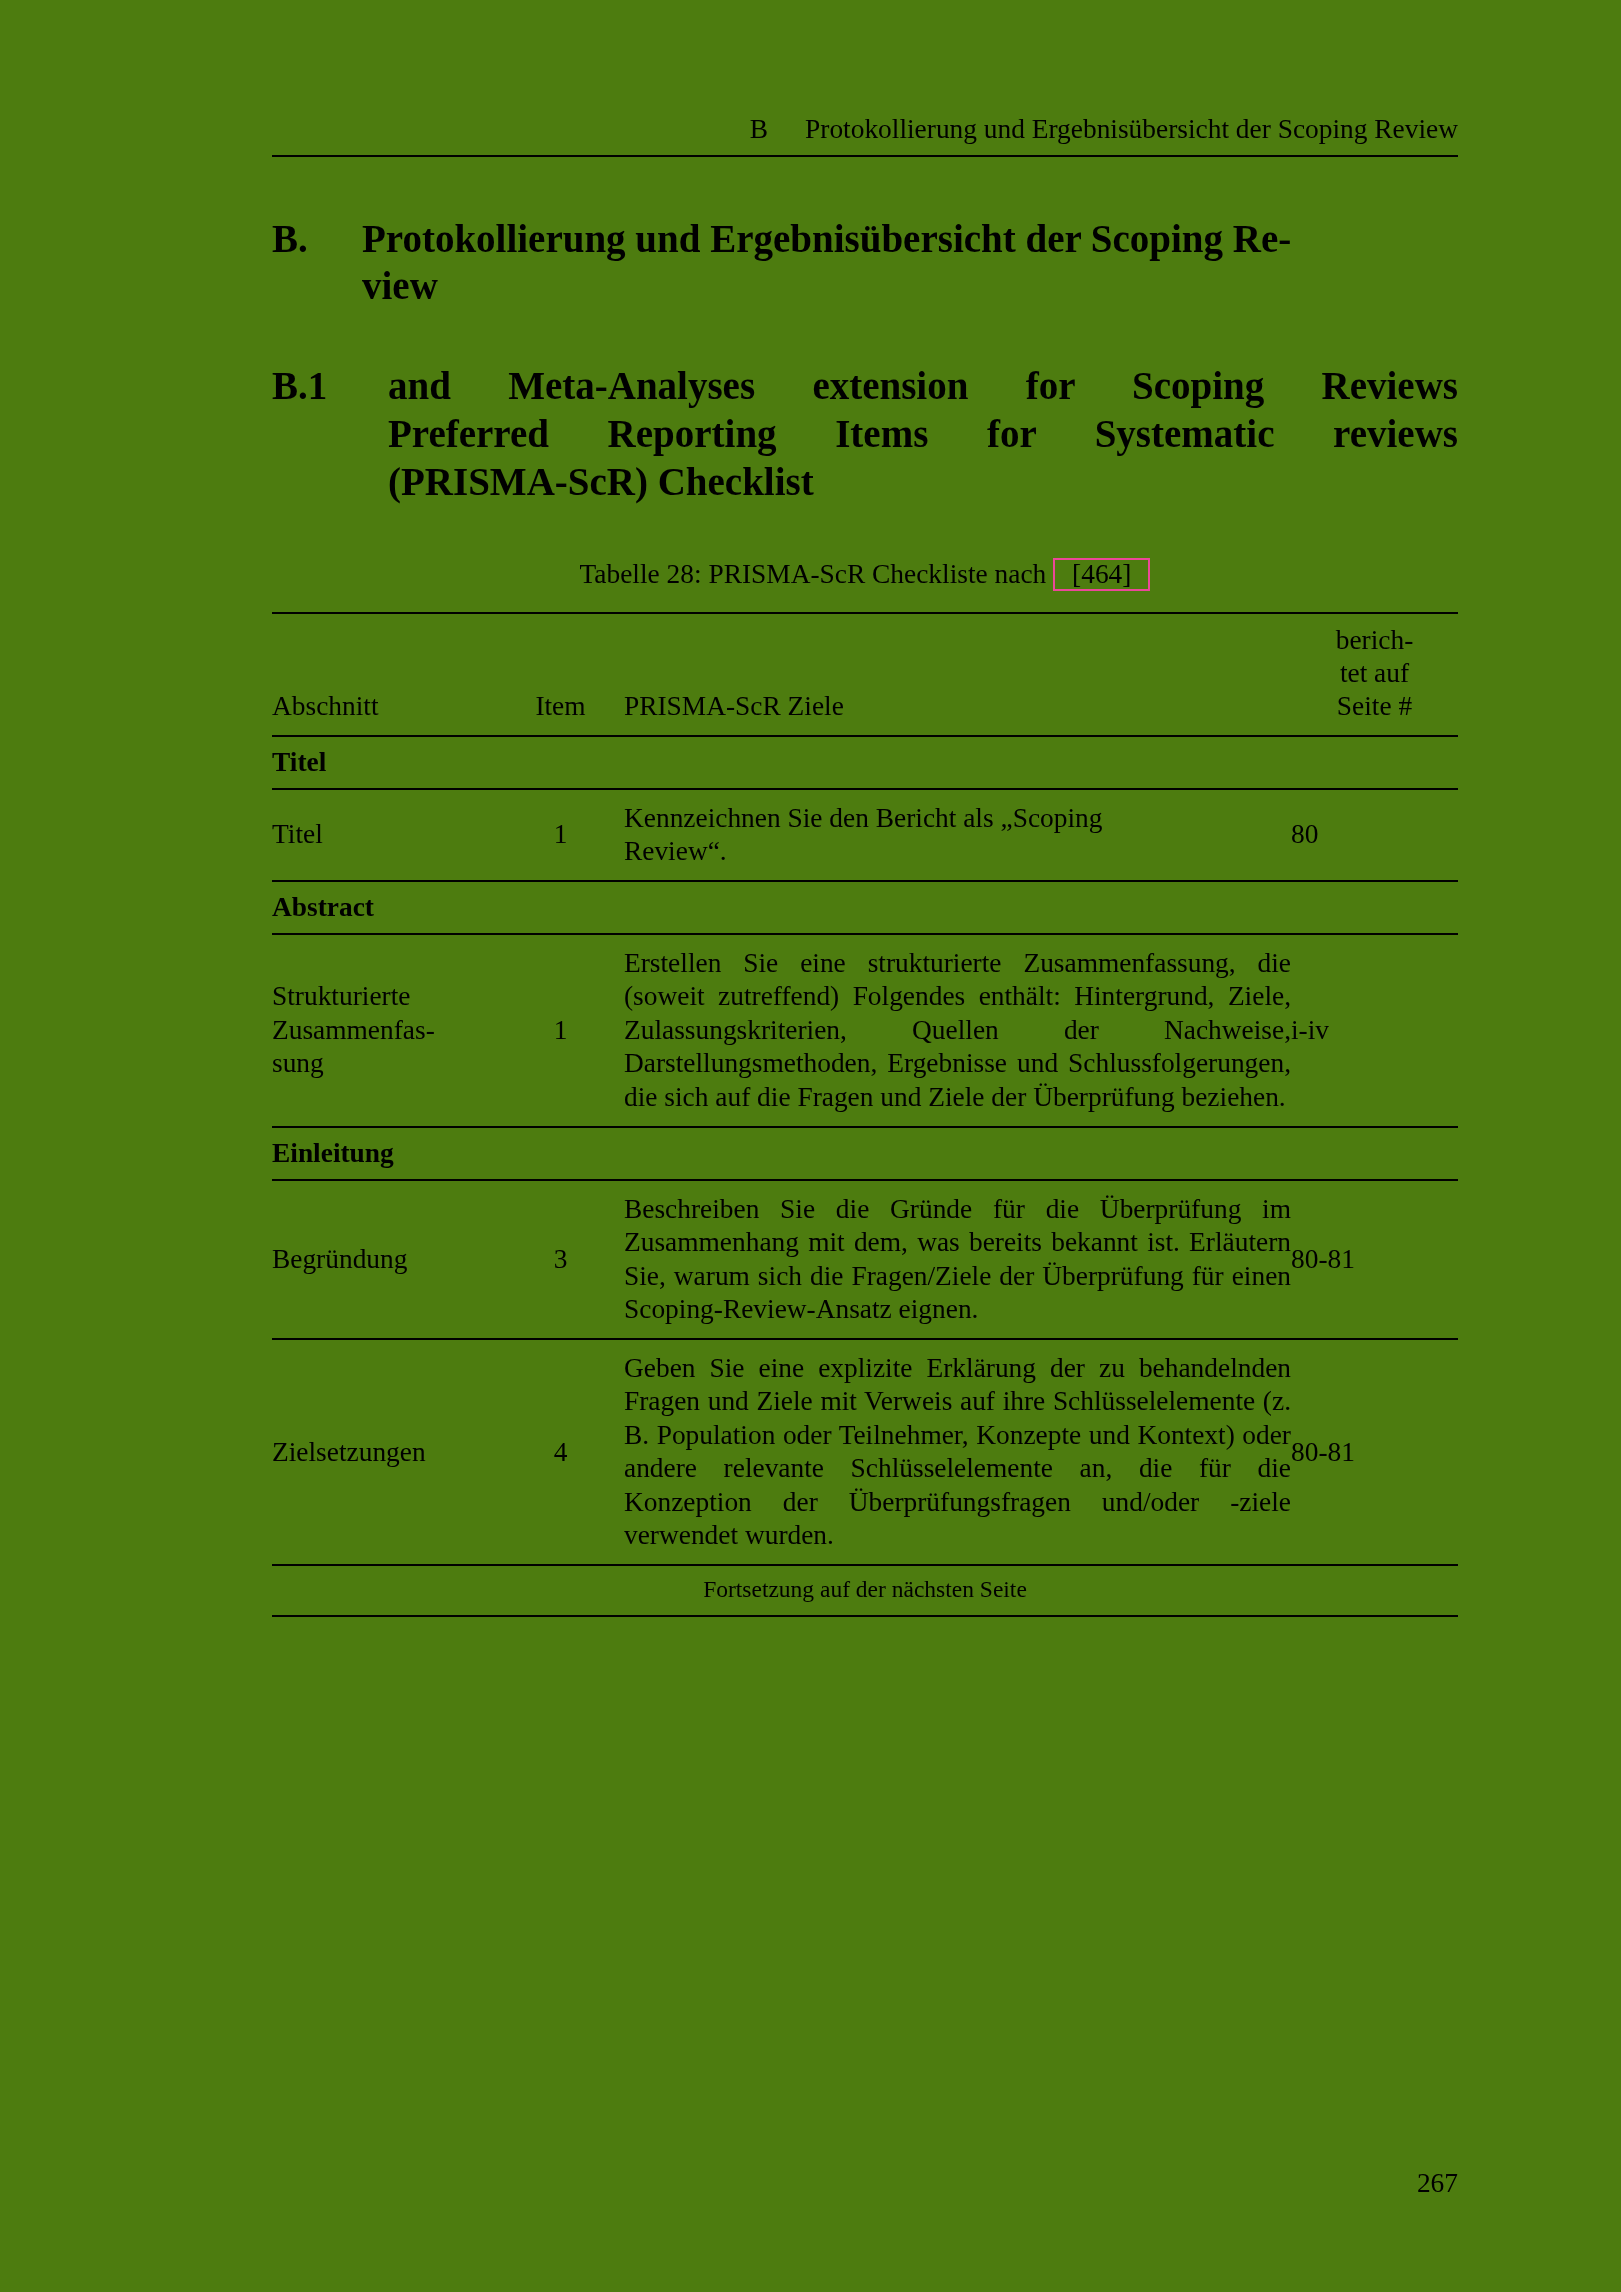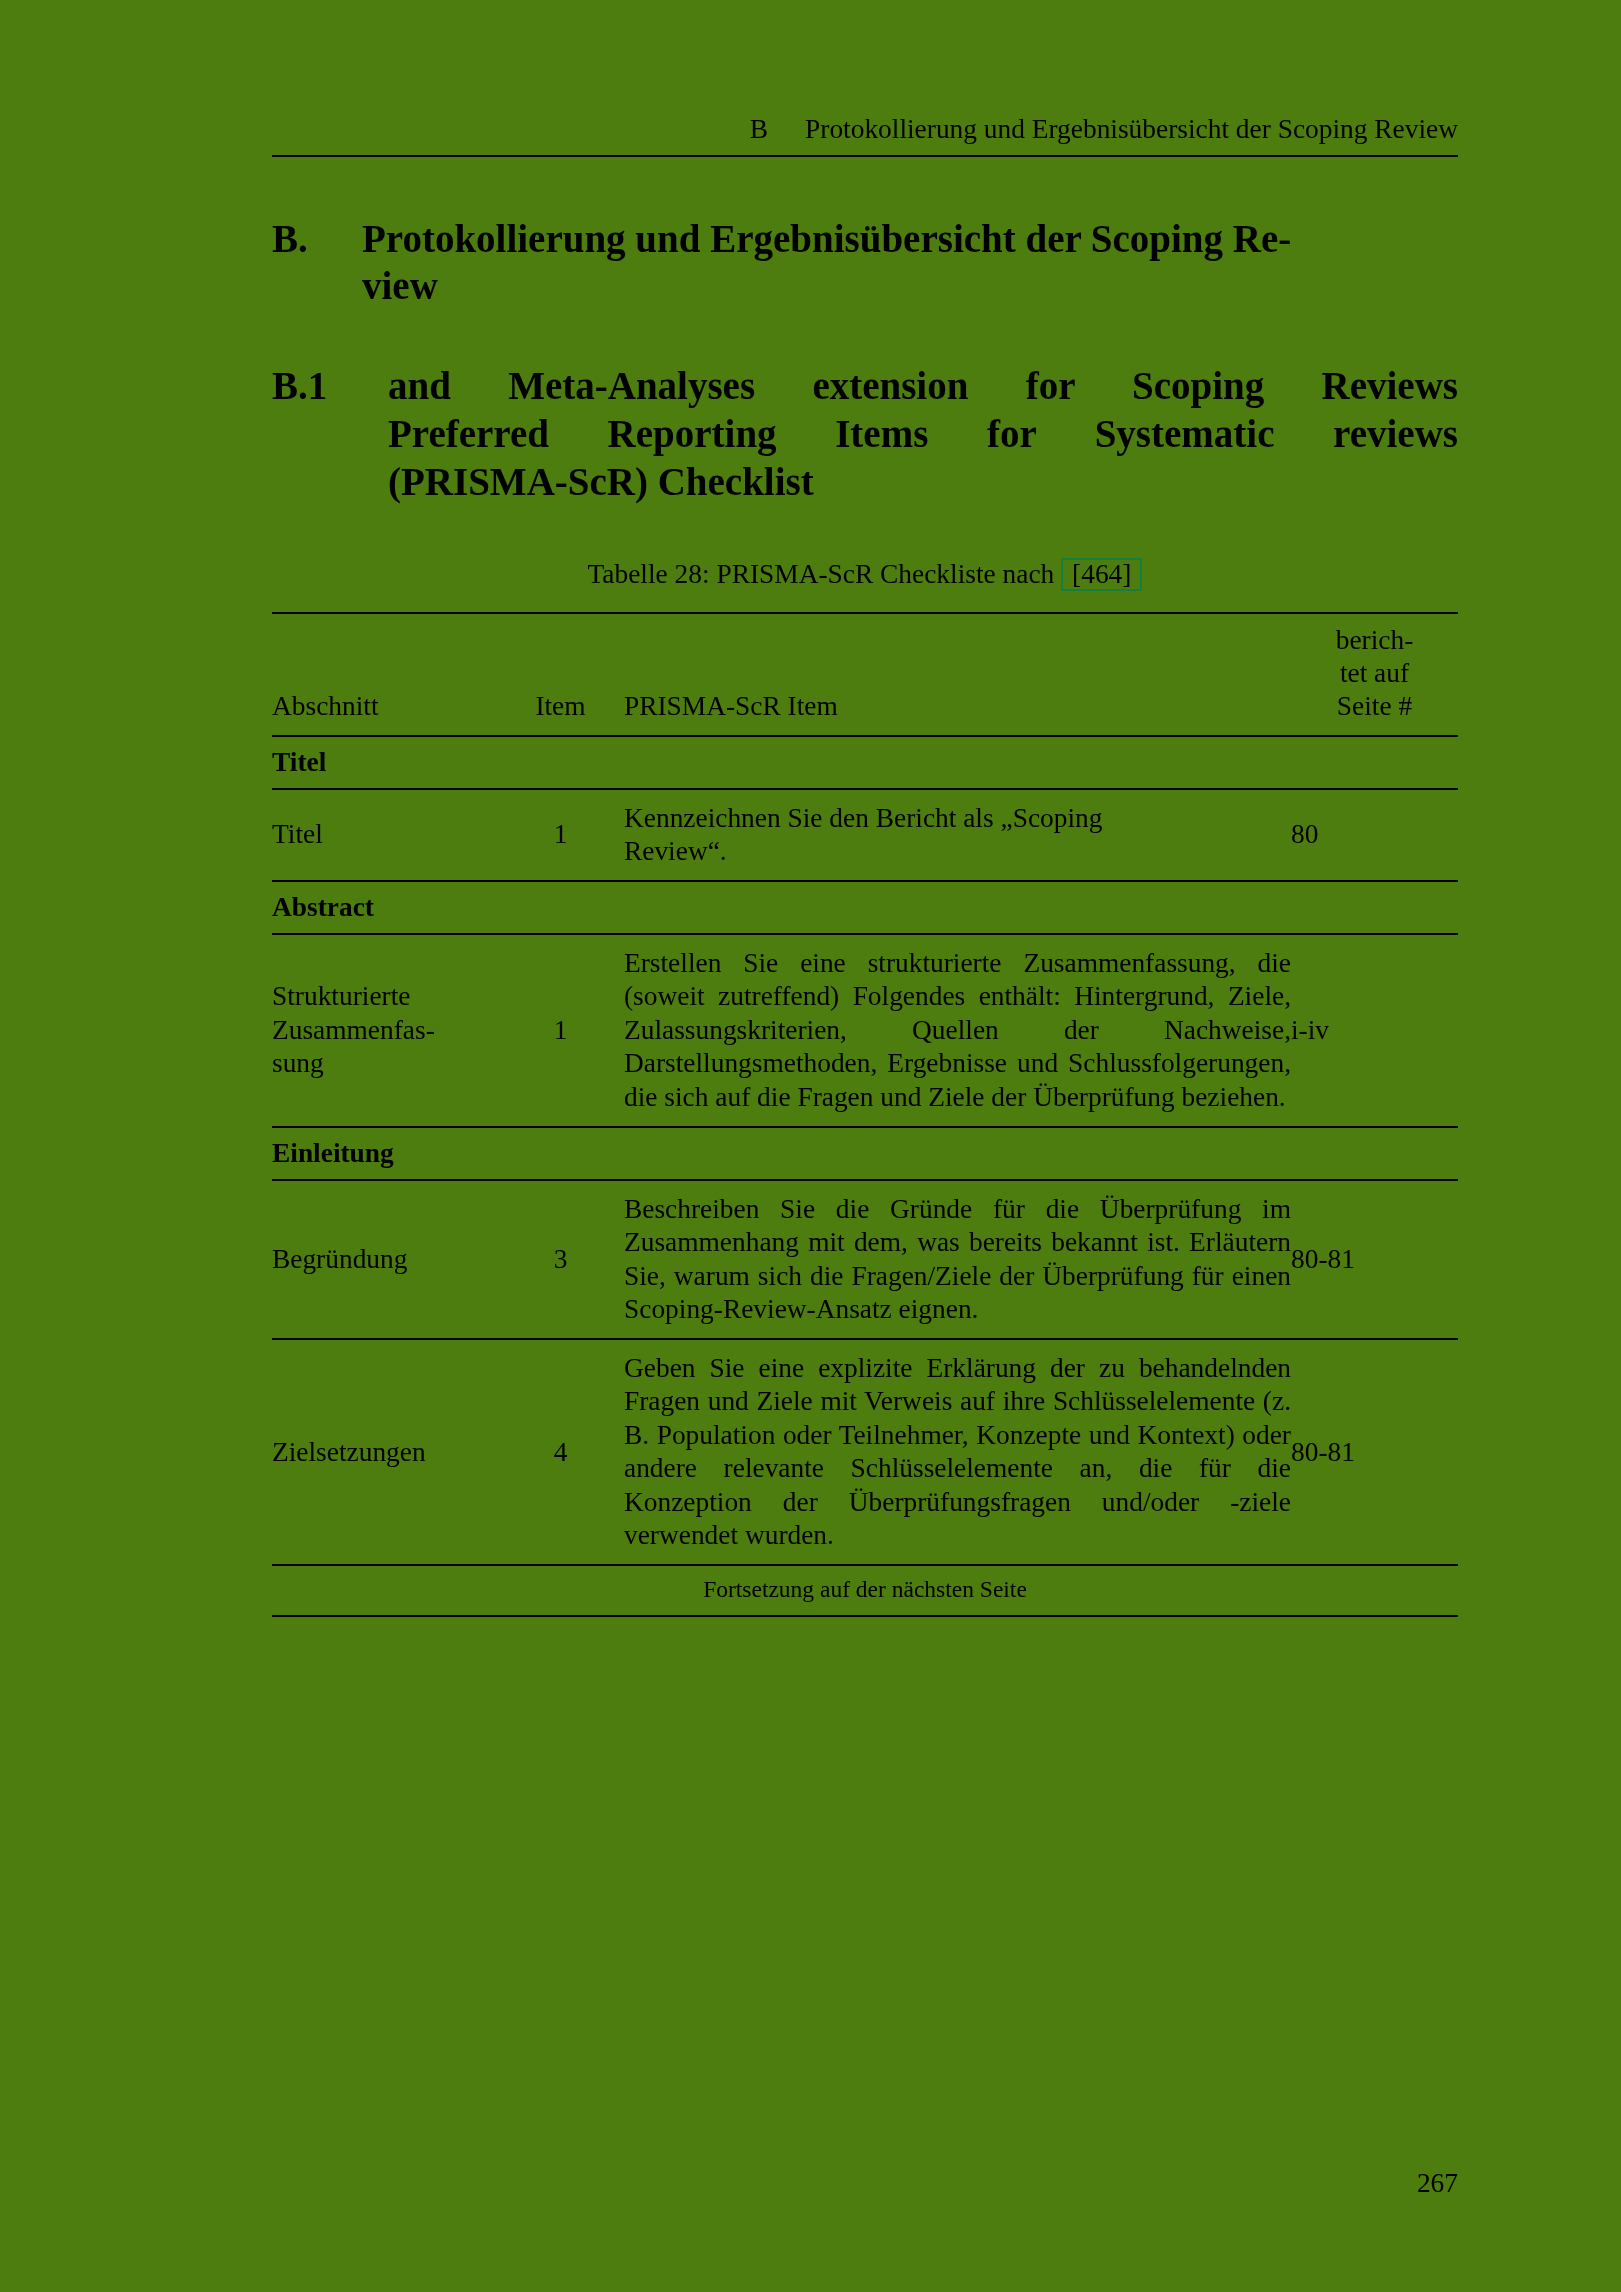--- a/index.html
+++ b/index.html
@@ -26,22 +26,22 @@
   .subsection-heading { display:flex; margin-top:53px; font-size:39px; font-weight:bold; line-height:1.22; }
   .sub-label { flex:none; width:116px; }
   .sub-title { flex:1; }
   .sub-line { text-align:justify; text-align-last:justify; }
   .sub-line.last-line { text-align:left; text-align-last:left; }
 
   
   .table-caption { margin-top:53px; text-align:center; font-size:27.4px; }
   .cite-box {
     display:inline-block;
-    border:2px solid #15803d;
-    padding:0 9px;
+    border:2px solid #ec4899;
+    padding:0 17px;
     line-height:1.05;
   }
 
   
   .prisma-table {
     width:100%;
     margin-top:21.6px;
     border-collapse:collapse;
     border-top:2px solid #000;
     font-size:27.4px;
@@ -104,21 +104,21 @@
       <colgroup>
         <col style="width:225px">
         <col style="width:127px">
         <col style="width:667px">
         <col style="width:167px">
       </colgroup>
       <thead>
         <tr class="head-row">
           <th class="h-abschnitt">Abschnitt</th>
           <th class="h-item">Item</th>
-          <th class="h-prisma">PRISMA-ScR Item</th>
+          <th class="h-prisma">PRISMA-ScR Ziele</th>
           <th class="h-seite">berich-
 tet auf
 Seite #</th>
         </tr>
       </thead>
       <tbody>
         <tr class="group-row">
           <td colspan="4">Titel</td>
         </tr>
         <tr class="item-row">

